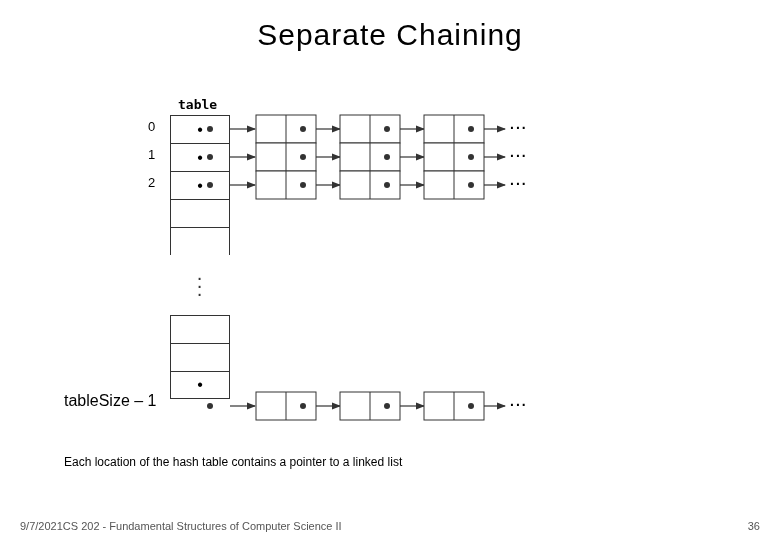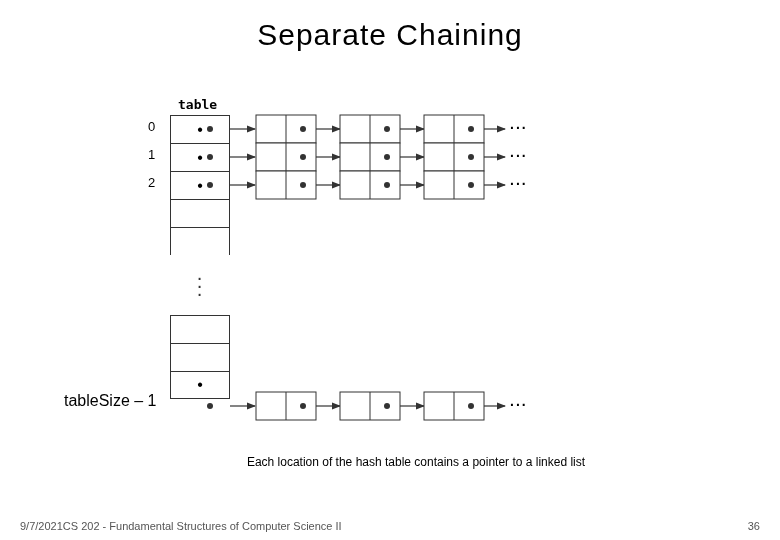--- a/index.html
+++ b/index.html
@@ -92,23 +92,23 @@
       left: 0;
       width: 100%;
       height: 100%;
       pointer-events: none;
     }
 
     
     .caption {
       position: absolute;
       bottom: 50px;
-      left: 16px;
+      left: 4px;
       width: 680px;
-      text-align: center;
+      text-align: left;
       font-size: 12px;
     }
 
     
     .footer {
       position: absolute;
       bottom: 8px;
       left: 0;
       width: 780px;
       display: flex;

